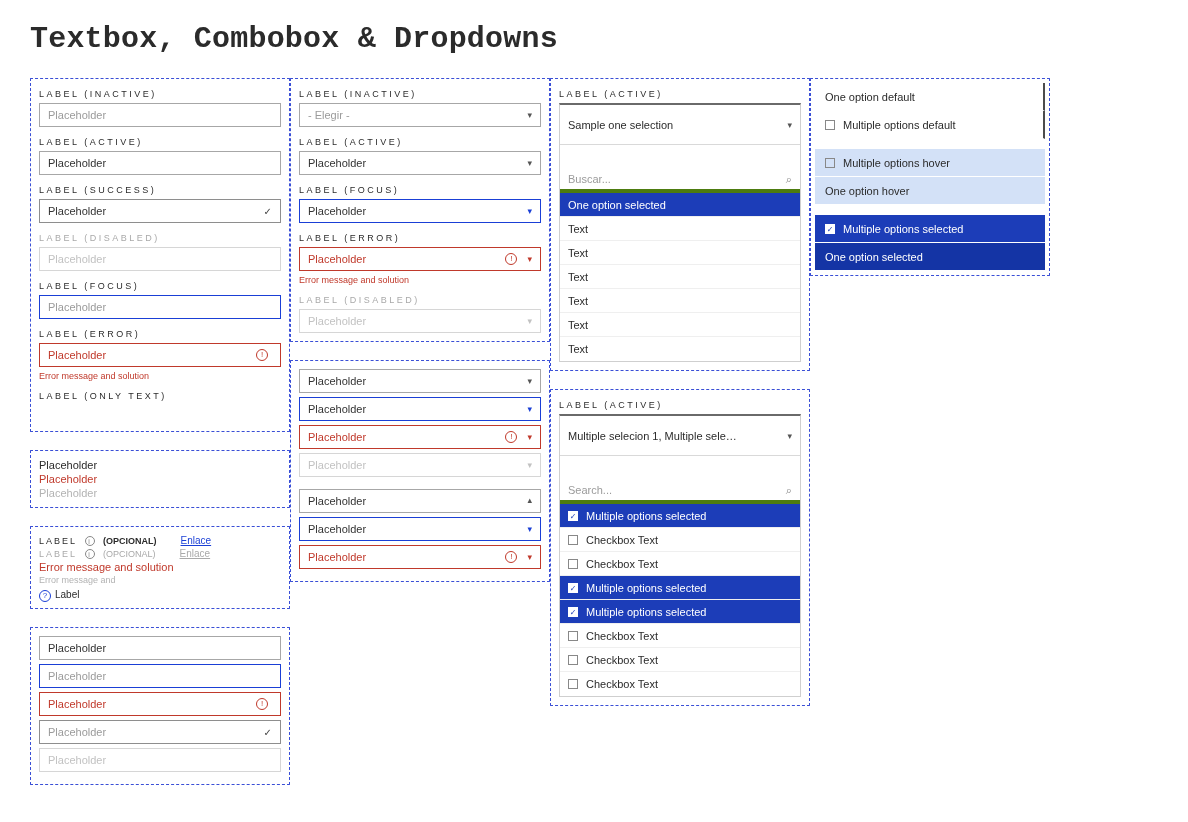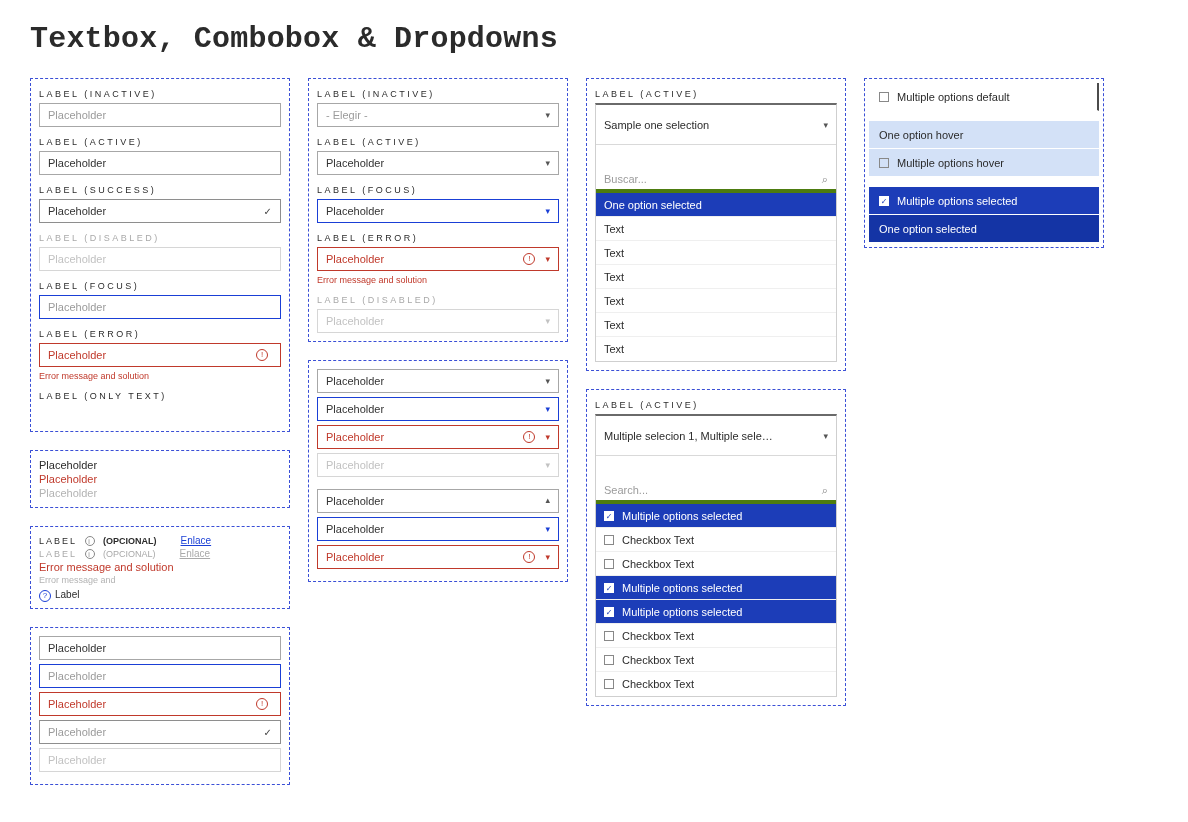--- a/index.html
+++ b/index.html
@@ -26,21 +26,21 @@
     color: var(--ink);
     width: 1188px;
   }
   h1 {
     margin: 0 0 22px 0;
     font-weight: 800;
     font-size: 30px;
     letter-spacing: 0.2px;
     font-family: Liberation Mono, monospace;
   }
-  .cols { display: flex; gap: 18px; align-items: flex-start; }
+  .cols { display: flex; align-items: flex-start; }
   .col { width: 260px; display: flex; flex-direction: column; gap: 18px; }
 
   .tile {
     border: var(--dashed);
     padding: 8px;
     border-radius: 1px;
   }
   .tile-narrow { padding: 6px 8px; }
 
   .label-top {
@@ -376,33 +376,36 @@
           </div>
       </div>
     </div>
 
   </div>
 
   <div class="col4-wrap">
     <div class="tile" style="padding:4px;">
 
       <div class="state default right-bar">
+        <span>One option default</span>
+      </div>
+      <div class="state default right-bar">
         <span class="box"></span>
         <span>Multiple options default</span>
       </div>
 
       <div style="height:10px;"></div>
 
-      <div class="state hover">
-        <span>One option hover</span>
-      </div>
       <div class="state hover">
         <span class="box"></span>
         <span>Multiple options hover</span>
       </div>
+      <div class="state hover">
+        <span>One option hover</span>
+      </div>
 
       <div style="height:10px;"></div>
 
       <div class="state sel">
         <span class="box">✓</span>
         <span>Multiple options selected</span>
       </div>
       <div class="state sel2">
         <span>One option selected</span>
       </div>

